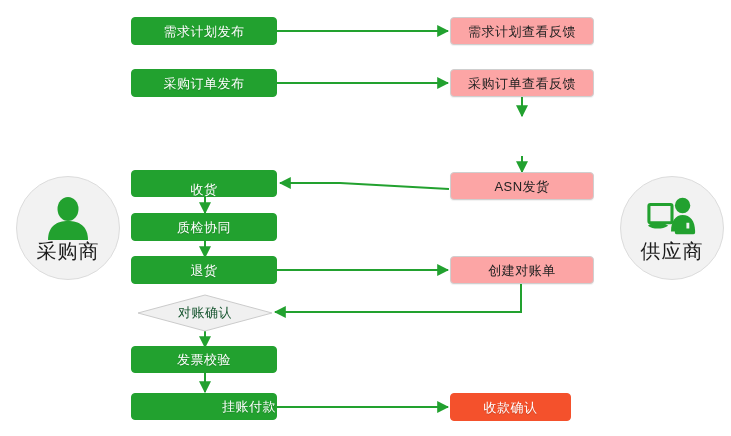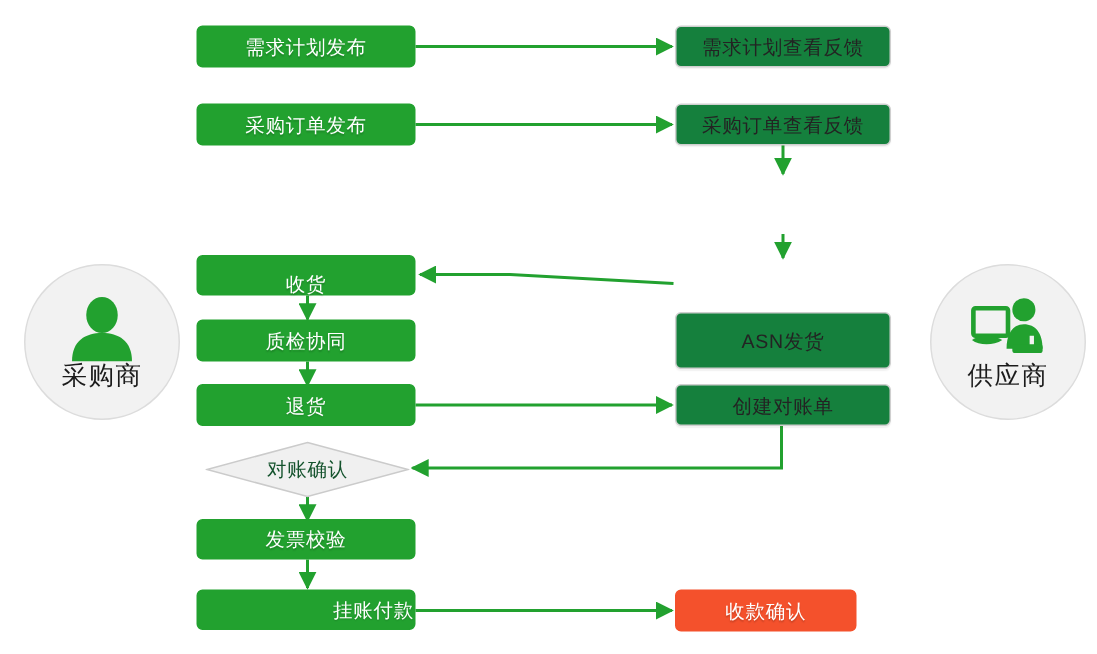--- a/index.html
+++ b/index.html
@@ -39,21 +39,21 @@
     white-space: nowrap;
     border-radius: 4px;
   }
   .node.green {
     background: #22a12f;
     color: #ffffff;
     border: 1px solid #22a12f;
     text-shadow: 0 1px 1px rgba(0,0,0,.18);
   }
   .node.gray {
-    background: #15803d;
+    background: #fca5a5;
     color: #232323;
     border: 1px solid #cfcfcf;
     box-shadow: 0 1px 1px rgba(0,0,0,.06);
   }
   .node.red {
     background: #f4512c;
     color: #ffffff;
     border: 1px solid #f4512c;
     text-shadow: 0 1px 1px rgba(0,0,0,.18);
   }
@@ -96,21 +96,21 @@
     justify-content: center;
     box-sizing: border-box;
   }
   .actor .actor-icon {
     width: 50px;
     height: 44px;
     display: block;
     margin-bottom: 1px;
   }
   .actor .actor-label {
-    font-size: 17px;
+    font-size: 20px;
     color: #1b1b1b;
     letter-spacing: 1px;
     line-height: 1;
   }
 </style>
 </head>
 <body>
 
 <div id="canvas">
 
@@ -199,21 +199,21 @@
   </div>
 
   <div class="node gray" style="left:450px; top:17px; width:144px; height:28px;">
     <span>需求计划查看反馈</span>
   </div>
 
   <div class="node gray" style="left:450px; top:69px; width:144px; height:28px;">
     <span>采购订单查看反馈</span>
   </div>
 
-  <div class="node gray" style="left:450px; top:172px; width:144px; height:38px;margin-top:36px;">
+  <div class="node gray" style="left:450px; top:172px; width:144px; height:28px;">
     <span>ASN发货</span>
   </div>
 
   <div class="node gray" style="left:450px; top:256px; width:144px; height:28px;">
     <span>创建对账单</span>
   </div>
 
   <div class="node red" style="left:450px; top:393px; width:121px; height:28px;">
     <span>收款确认</span>
   </div>

